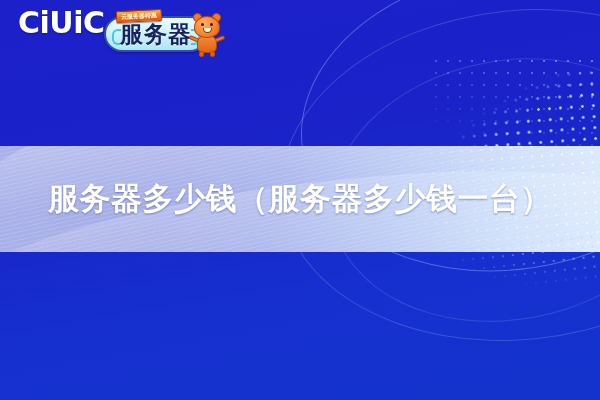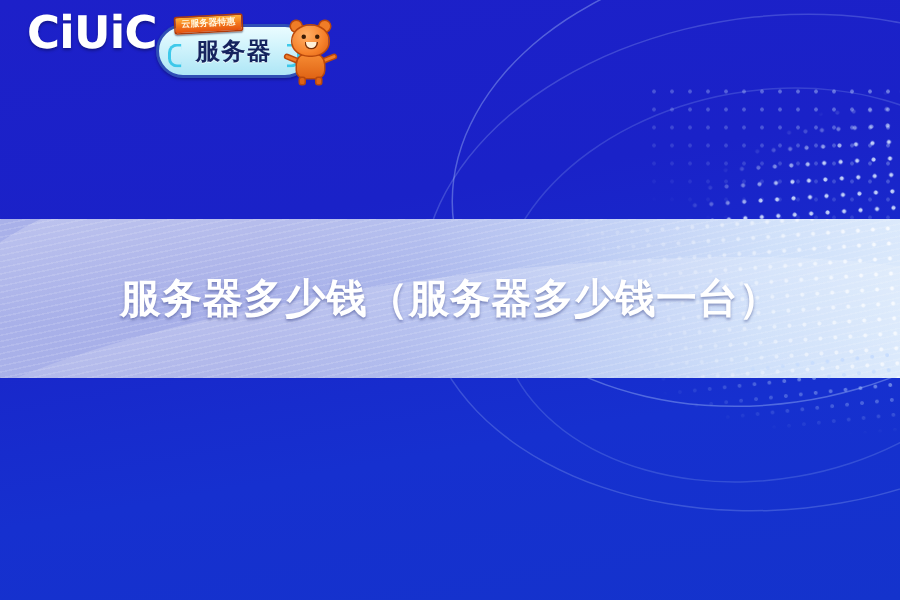--- a/index.html
+++ b/index.html
@@ -97,21 +97,21 @@
     -webkit-mask-image:linear-gradient(250deg, #000 5%, rgba(0,0,0,0) 75%);
     mask-image:linear-gradient(250deg, #000 5%, rgba(0,0,0,0) 75%);
     transform:rotate(-4deg);
   }
 
   #title-text {
     position:absolute;
     left:0; right:0; top:0; bottom:0;
     display:flex; align-items:center; justify-content:center;
     color:#ffffff;
-    font-size:27px;
+    font-size:31px;
     font-weight:bold;
     letter-spacing:.5px;
     white-space:nowrap;
     text-shadow:0 1px 2px rgba(40,50,120,.45);
     z-index:4;
   }
 
   
   #dots-bottom {
     position:absolute;
@@ -172,21 +172,21 @@
     opacity:.85;
   }
   #pill-bracket-l { left:6px;  border-right:none;  border-radius:6px 0 0 6px; }
   #pill-bracket-r { right:6px; border-left:none;   border-radius:0 6px 6px 0; }
 
   #badge-label {
     position:absolute; left:0; top:6px;
     width:104px; height:36px;
     display:flex; align-items:center; justify-content:center;
     color:#15235e;
-    font-size:16px;
+    font-size:23px;
     font-weight:bold;
     letter-spacing:1px;
     text-shadow:0 1px 0 rgba(255,255,255,.7);
   }
   #badge-ribbon {
     position:absolute; left:12px; top:0px;
     padding:1px 4px;
     background:linear-gradient(180deg,#ffb33a 0%,#f4761c 55%,#e2510f 100%);
     border:1px solid #b03b0a;
     border-radius:2px;

